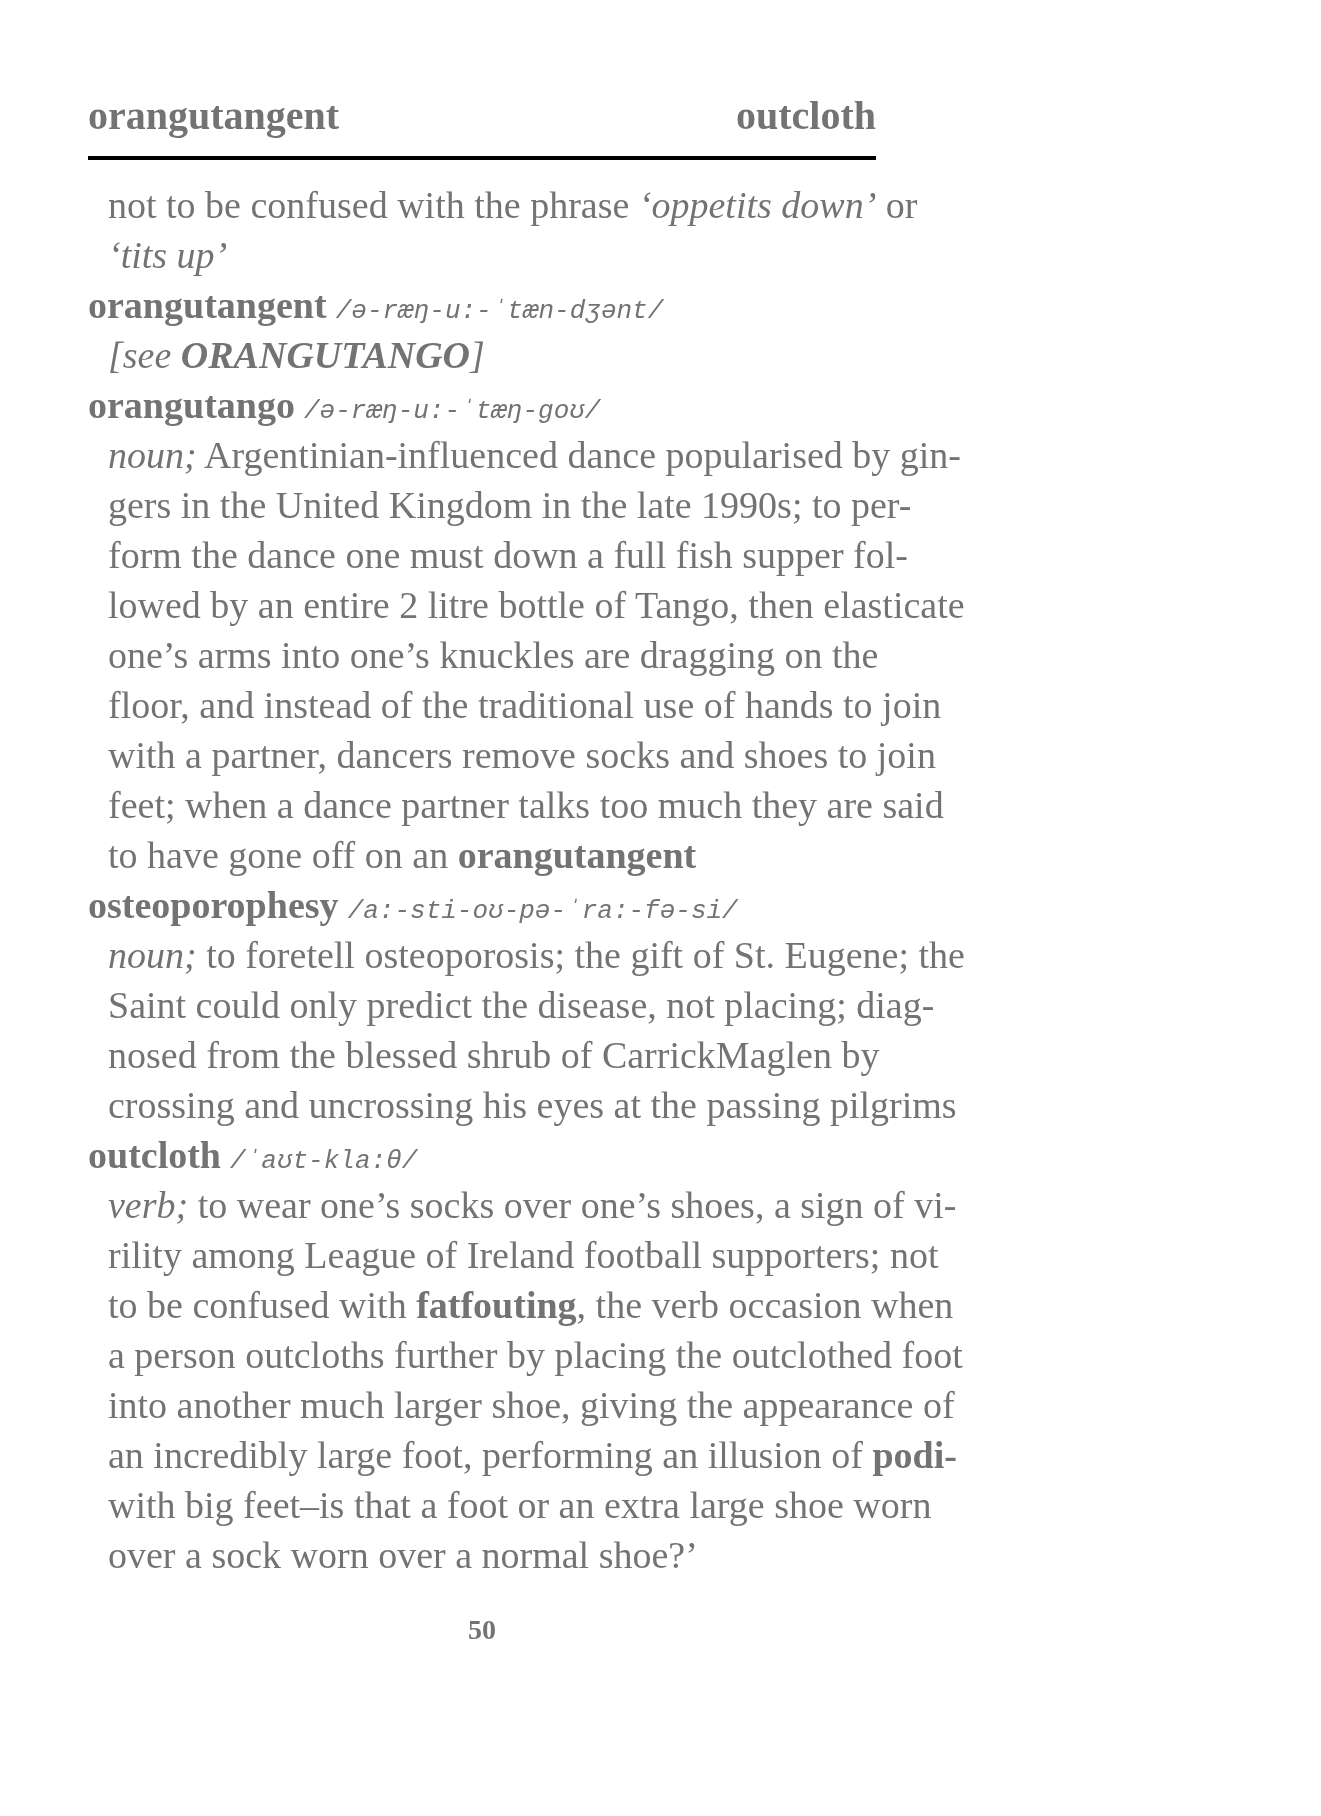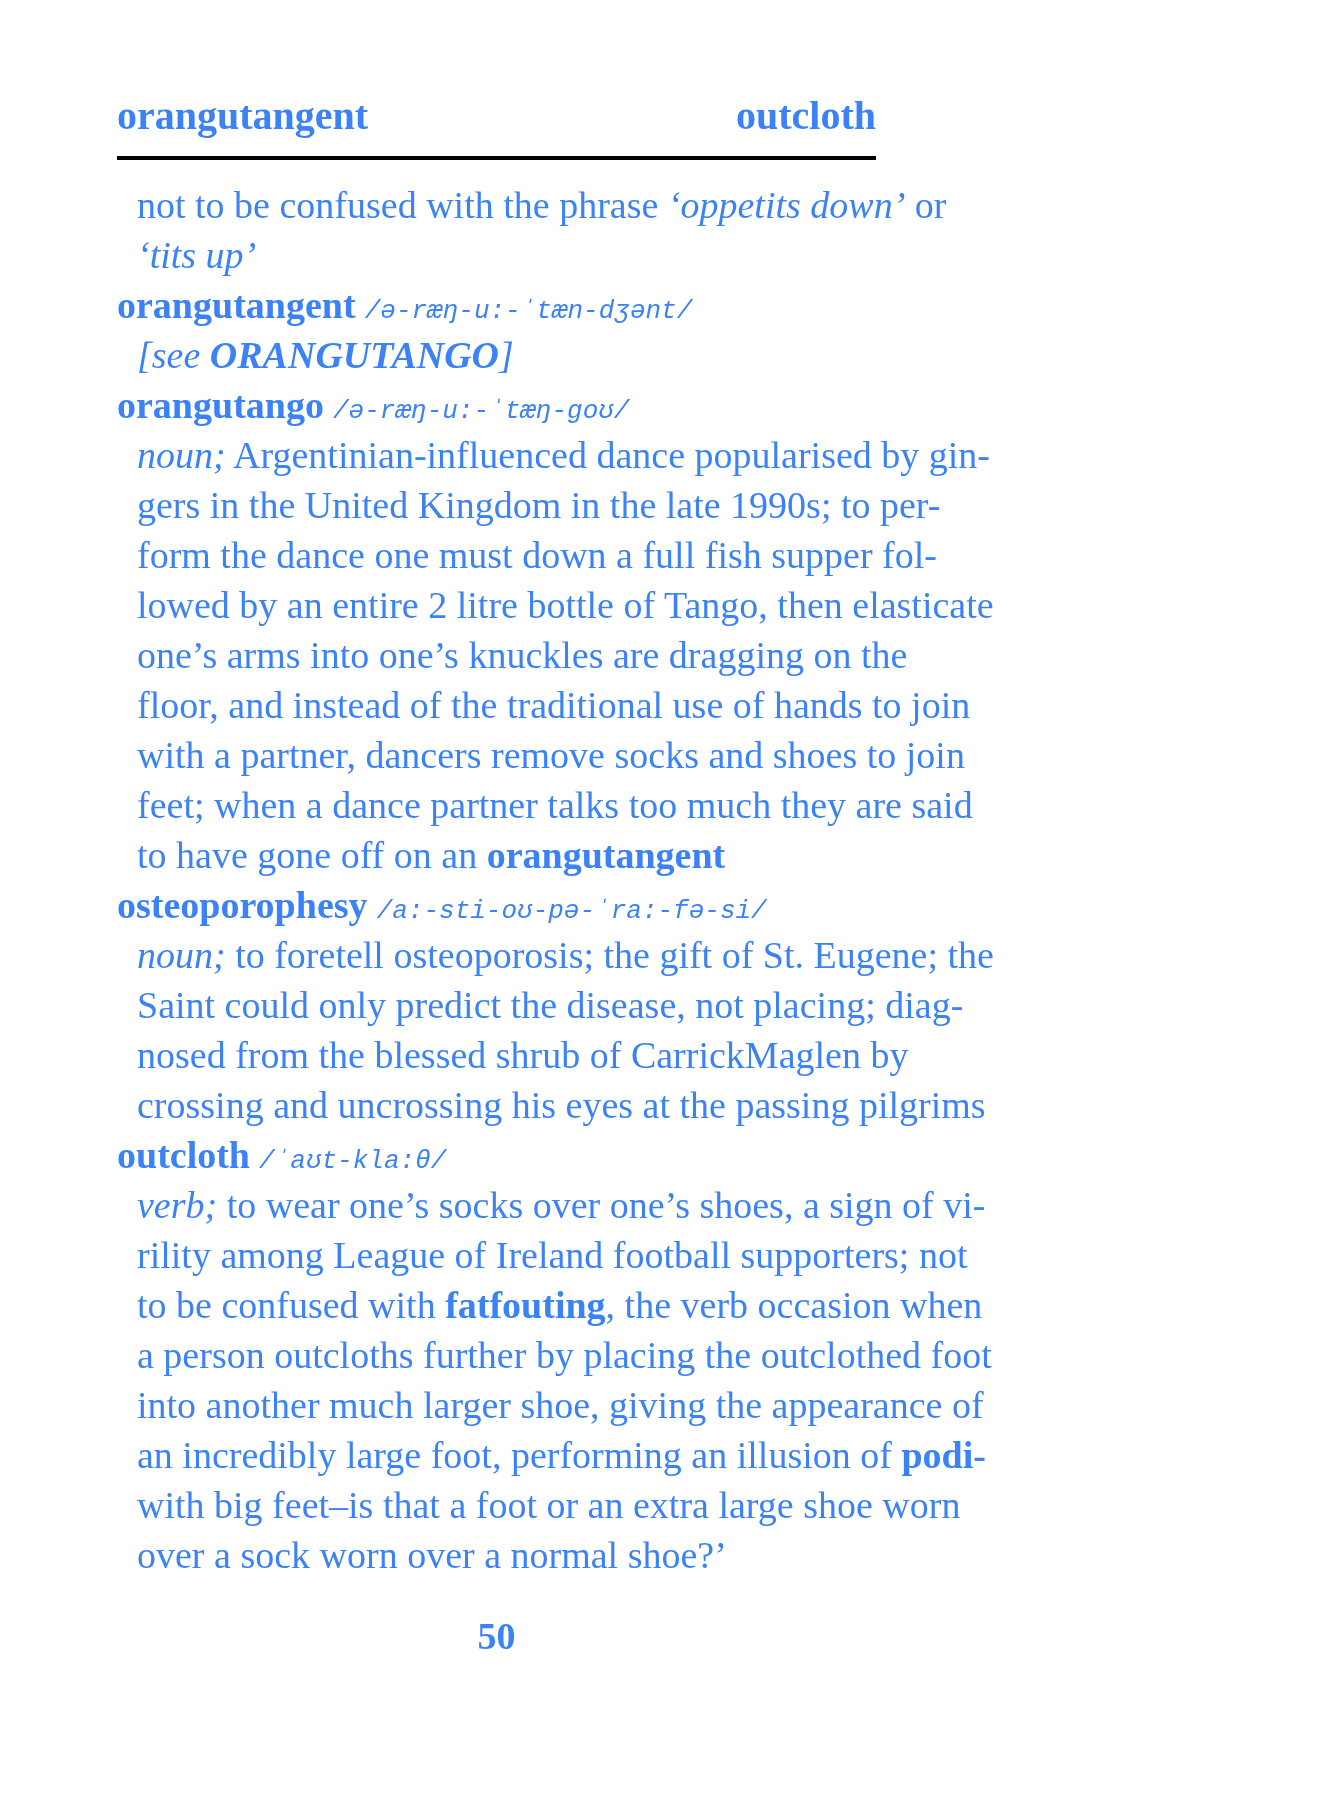--- a/index.html
+++ b/index.html
@@ -6,23 +6,23 @@
     margin: 0;
     padding: 0;
     background: #ffffff;
   }
   .page {
     position: relative;
     width: 1056px;
     height: 1816px;
     box-sizing: border-box;
     background: #ffffff;
-    color: #3b82f6;
+    color: #737373;
     font-family: "Liberation Serif", serif;
-    padding: 92px 180px 0 117px;
+    padding: 92px 180px 0 88px;
     overflow: hidden;
   }
   .running-head {
     display: flex;
     justify-content: space-between;
     align-items: baseline;
     font-weight: bold;
     font-size: 40px;
     line-height: 48px;
   }
@@ -48,21 +48,21 @@
   .seg-ipa {
     font-style: italic;
     font-family: Liberation Mono, monospace;
     font-size: 26px;
     margin-left: 0.35em;
   }
   .page-footer {
     text-align: center;
     margin-top: 34px;
     font-weight: bold;
-    font-size: 38px;
+    font-size: 28px;
   }
 </style>
 </head>
 <body>
 
 <div class="page">
   <div class="running-head">
     <span>orangutangent</span>
     <span>outcloth</span>
   </div>

